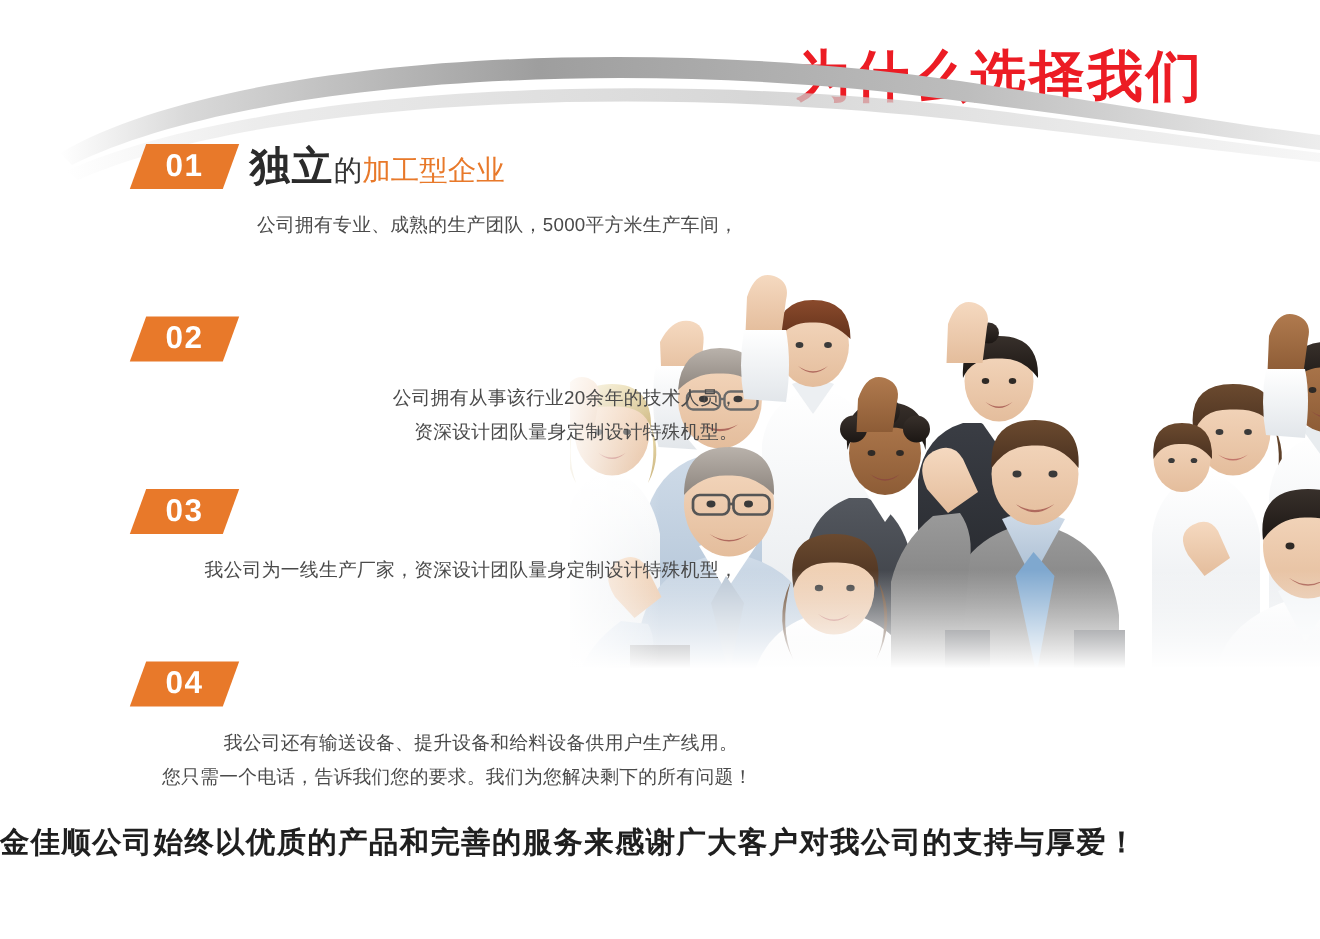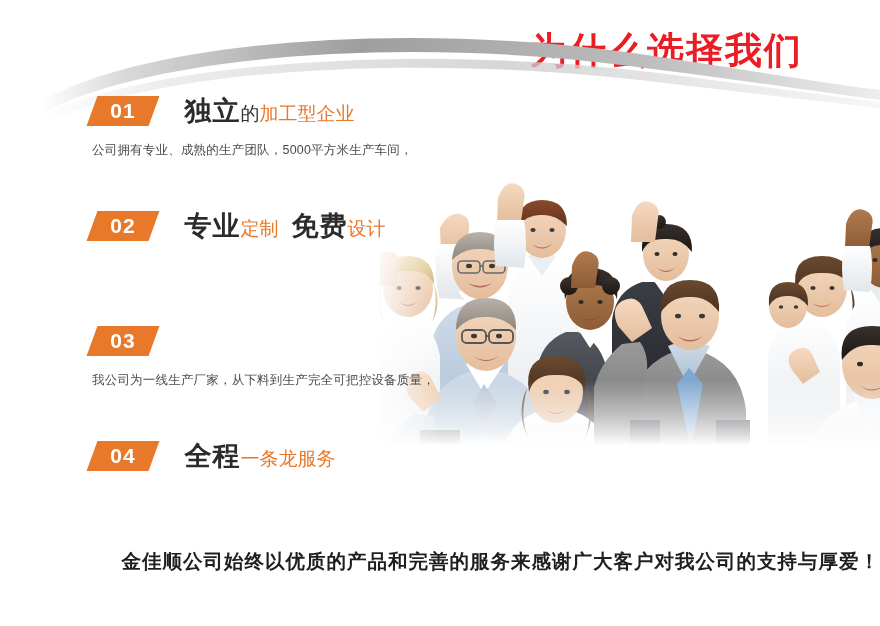--- a/index.html
+++ b/index.html
@@ -31,33 +31,33 @@
   #f1{top:94px;} #f2{top:209px;} #f3{top:324px;} #f4{top:439px;}
 
   .f-head{position:relative;height:36px;white-space:nowrap;}
 
   .badge{display:inline-block;vertical-align:top;width:62px;height:30px;
          background:#e8792a;transform:skewX(-20deg);position:relative;top:2px;}
   .badge span{display:block;transform:skewX(20deg);color:#ffffff;
               font-size:21px;font-weight:bold;line-height:30px;text-align:center;
               letter-spacing:1px;font-family:"Liberation Sans",sans-serif;}
 
-  .h-main{display:inline-block;vertical-align:top;margin-left:26px;
+  .h-main{display:inline-block;vertical-align:top;margin-left:8px;
           font-size:27px;font-weight:bold;color:#2b2b2b;line-height:34px;
           letter-spacing:1px;}
   .h-lite{font-size:19px;font-weight:normal;color:#333333;letter-spacing:0;}
   .h-accent{font-size:19px;font-weight:normal;color:#e8792a;letter-spacing:0;}
   .h-gap{display:inline-block;width:13px;}
 
-  .f-body{margin-top:9px;margin-left:0;font-size:12.5px;color:#4a4a4a;
-          line-height:23px;letter-spacing:0.2px;}
+  .f-body{margin-top:9px;margin-left:16px;font-size:12.5px;color:#4a4a4a;
+          line-height:23px;letter-spacing:0.2px;text-align:right;}
   .f-body div{white-space:nowrap;}
 
   
-  #tagline{position:absolute;left:0;top:548px;width:880px;text-align:right;
+  #tagline{position:absolute;left:0;top:548px;width:880px;text-align:left;
            font-size:19.5px;font-weight:bold;color:#1f1f1f;letter-spacing:1px;
            white-space:nowrap;}
 </style>
 </head>
 <body>
 
 <div id="page">
 
   <div id="headline">为什么选择我们</div>
 
@@ -393,39 +393,45 @@
     <div class="f-body">
       <div>公司拥有专业、成熟的生产团队，5000平方米生产车间，</div>
     </div>
   </div>
 
   <div class="feature" id="f2">
     <div class="f-head">
       <span class="badge">
         <span>02</span>
       </span>
-      <span class="h-main"><span>专业</span><span class="h-accent">定制</span><span class="h-gap"></span><span>免费</span><span class="h-accent">设计</span></span>
+    </div>
+    <div class="f-body">
+      <div>公司拥有从事该行业20余年的技术人员，</div>
+      <div>资深设计团队量身定制设计特殊机型。</div>
     </div>
   </div>
 
   <div class="feature" id="f3">
     <div class="f-head">
       <span class="badge">
         <span>03</span>
       </span>
     </div>
     <div class="f-body">
-      <div>我公司为一线生产厂家，从下料到生产完全可把控设备质量，</div>
+      <div>我公司为一线生产厂家，资深设计团队量身定制设计特殊机型，</div>
     </div>
   </div>
 
   <div class="feature" id="f4">
     <div class="f-head">
       <span class="badge">
         <span>04</span>
       </span>
-      <span class="h-main"><span>全程</span><span class="h-accent">一条龙服务</span></span>
+    </div>
+    <div class="f-body">
+      <div>我公司还有输送设备、提升设备和给料设备供用户生产线用。</div>
+      <div>您只需一个电话，告诉我们您的要求。我们为您解决剩下的所有问题！</div>
     </div>
   </div>
 
   <div id="tagline">金佳顺公司始终以优质的产品和完善的服务来感谢广大客户对我公司的支持与厚爱！</div>
 
 </div>
 
 </body></html>

